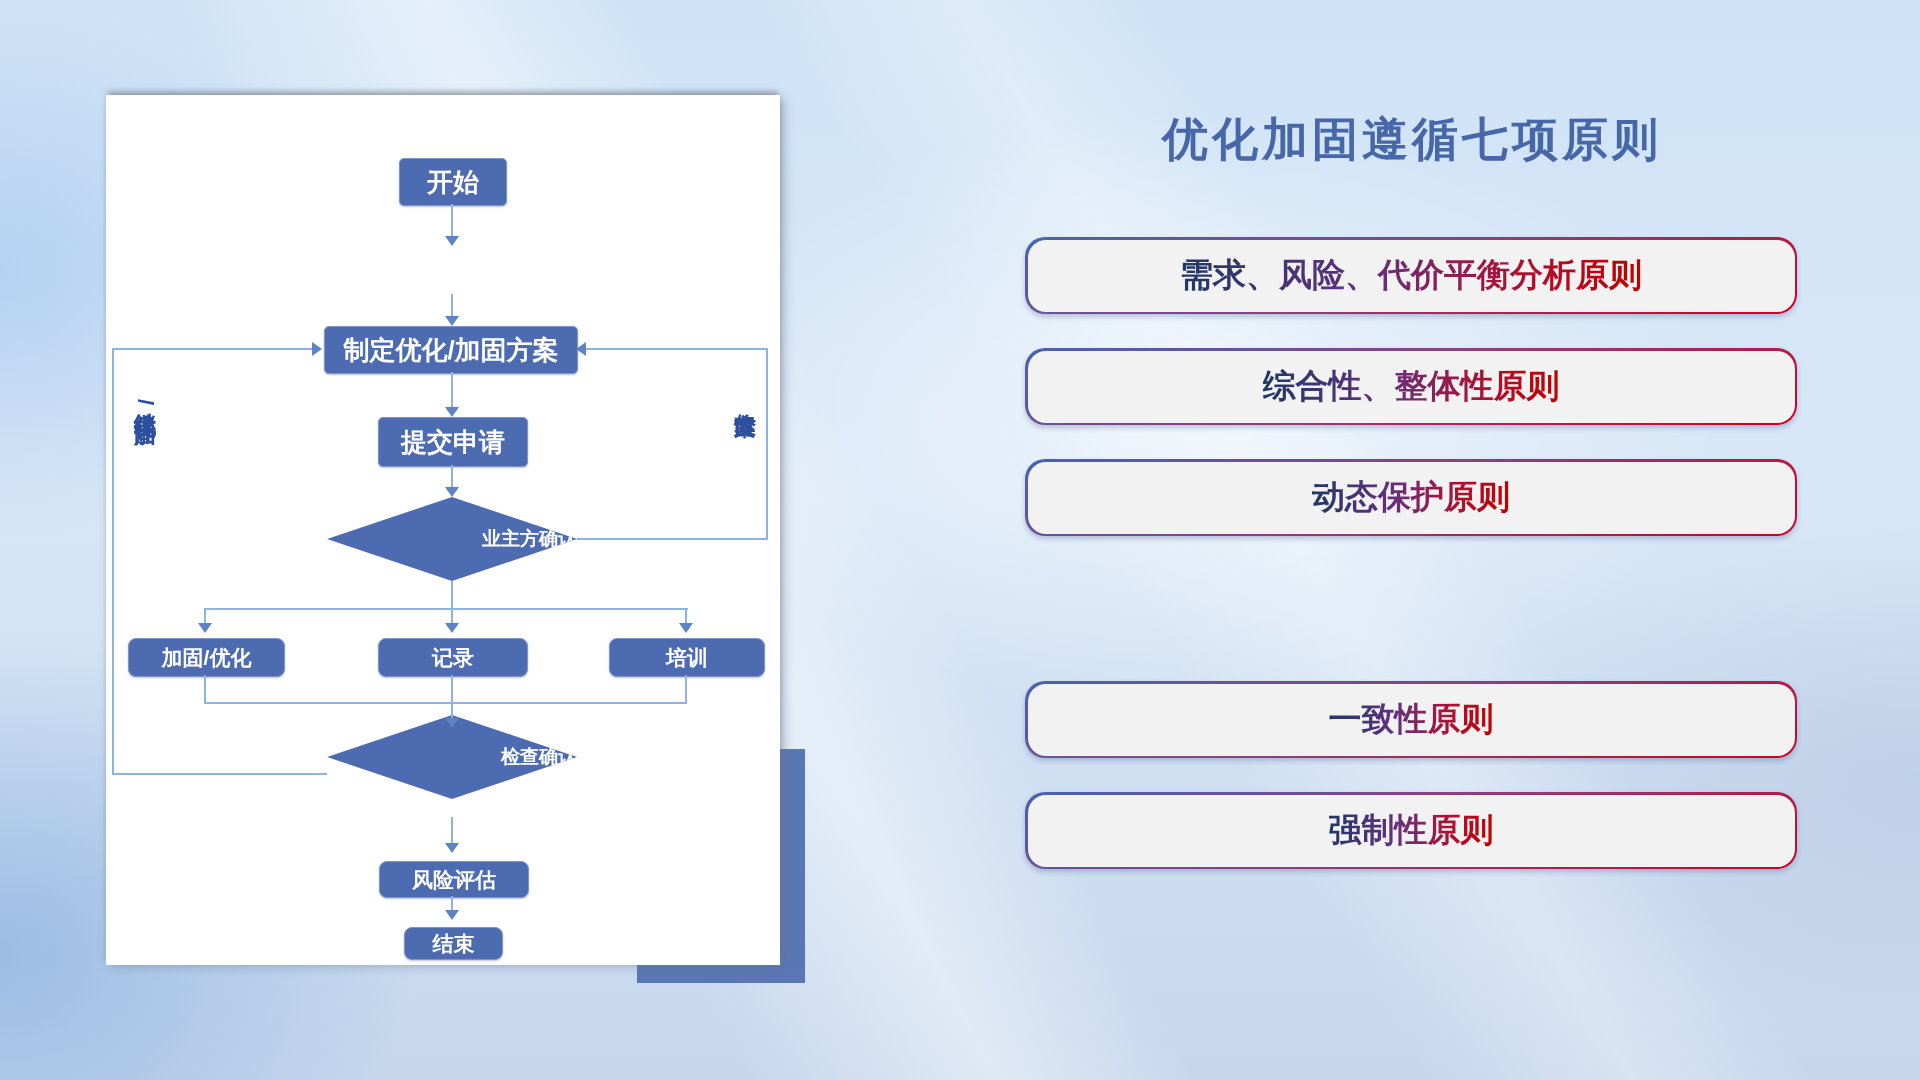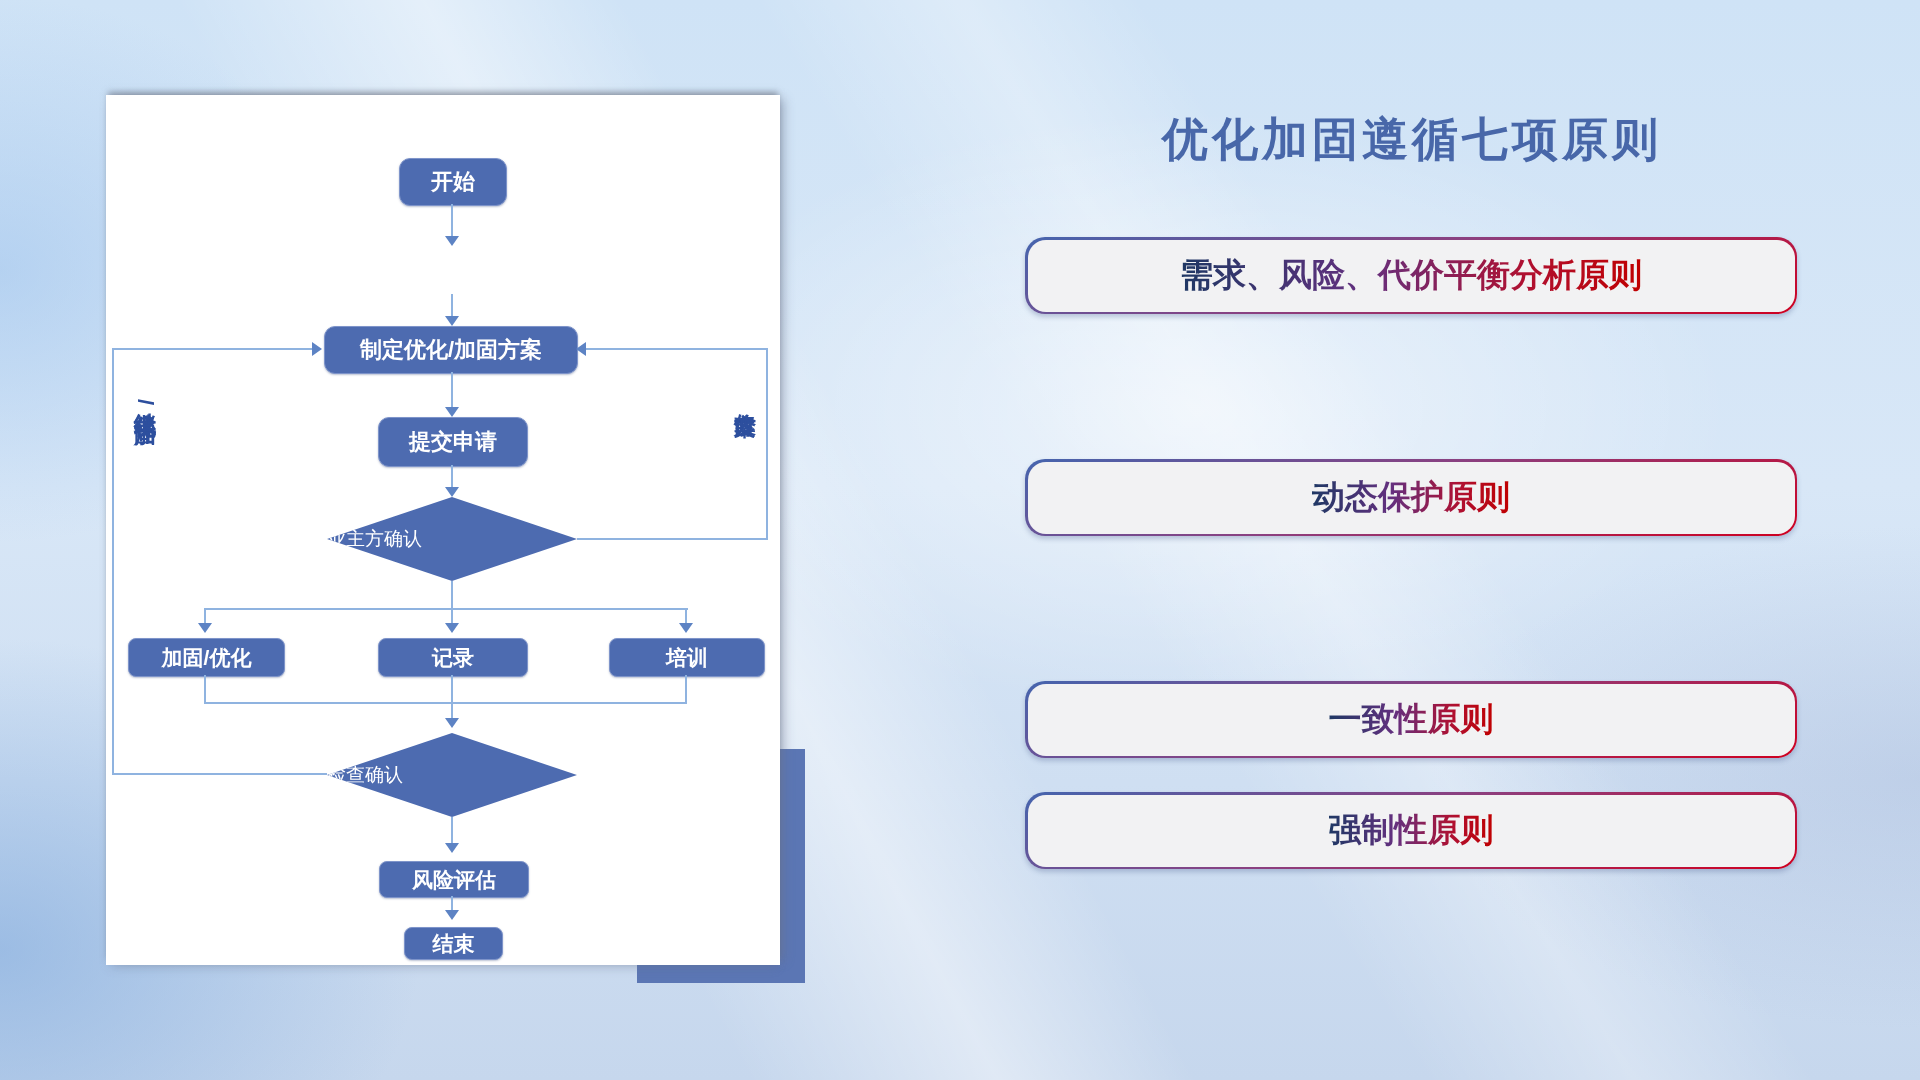--- a/index.html
+++ b/index.html
@@ -18,28 +18,28 @@
   
   .shadow-rect{position:absolute;left:637px;top:749px;width:168px;height:234px;background:#5b76b4;}
   .panel{
     position:absolute;left:106px;top:95px;width:674px;height:870px;background:#ffffff;
     box-shadow:0 -5px 6px -2px rgba(95,100,115,.55),
                8px 0 10px -4px rgba(110,120,145,.45),
                0 6px 10px -4px rgba(110,120,145,.30);
   }
   .node{
     position:absolute;display:flex;align-items:center;justify-content:center;
-    background:#4d6bb0;border:1px solid #7e94ca;border-radius:11px;
-    color:#ffffff;font-weight:bold;font-size:22px;white-space:nowrap;
+    background:#4d6bb0;border:1px solid #7e94ca;border-radius:5px;
+    color:#ffffff;font-weight:bold;font-size:26px;white-space:nowrap;
     box-shadow:0 1px 2px rgba(60,80,130,.35);
   }
   .node.small{font-size:21px;border-radius:8px;}
   .diamond{
-    position:absolute;display:flex;align-items:center;justify-content:flex-start;
-    background:#4d6bb0;color:#fff;font-weight:normal;font-size:19px;
+    position:absolute;display:flex;align-items:center;justify-content:flex-end;
+    background:#4d6bb0;color:#fff;font-weight:bold;font-size:19px;
     clip-path:polygon(50% 0,100% 50%,50% 100%,0 50%);
   }
   .vline{position:absolute;width:2px;background:#8fb3e0;}
   .hline{position:absolute;height:2px;background:#8fb3e0;}
   .arr-down{position:absolute;width:0;height:0;border-left:7px solid transparent;border-right:7px solid transparent;border-top:10px solid #5d83c4;}
   .arr-right{position:absolute;width:0;height:0;border-top:7px solid transparent;border-bottom:7px solid transparent;border-left:10px solid #5d83c4;}
   .arr-left{position:absolute;width:0;height:0;border-top:7px solid transparent;border-bottom:7px solid transparent;border-right:10px solid #5d83c4;}
   .vlabel{
     position:absolute;writing-mode:vertical-rl;text-orientation:mixed;
     color:#2d4f9e;font-weight:bold;font-size:22px;line-height:1.0;letter-spacing:1px;
@@ -100,21 +100,21 @@
     </div>
 
     <div class="node small" style="left:272px;top:543px;width:148px;height:37px">
       <span>记录</span>
     </div>
 
     <div class="node small" style="left:503px;top:543px;width:154px;height:37px">
       <span>培训</span>
     </div>
 
-    <div class="diamond" style="left:221px;top:638px;width:250px;height:84px">
+    <div class="diamond" style="left:221px;top:620px;width:250px;height:84px">
       <span>检查确认</span>
     </div>
 
     <div class="node small" style="left:273px;top:766px;width:148px;height:35px">
       <span>风险评估</span>
     </div>
 
     <div class="node small" style="left:298px;top:832px;width:97px;height:31px">
       <span>结束</span>
     </div>
@@ -165,20 +165,25 @@
     <div class="vlabel" style="left:628px;top:300px">方案修改</div>
   </div>
 
   <h1 class="title">优化加固遵循七项原则</h1>
 
   <div class="pcard" style="top:237px">
     <div class="pinner">
       <span class="ptext">需求、风险、代价平衡分析原则</span>
     </div>
   </div>
+  <div class="pcard" style="top:348px">
+    <div class="pinner">
+      <span class="ptext">综合性、整体性原则</span>
+    </div>
+  </div>
   <div class="pcard" style="top:459px">
     <div class="pinner">
       <span class="ptext">动态保护原则</span>
     </div>
   </div>
   <div class="pcard" style="top:681px">
     <div class="pinner">
       <span class="ptext">一致性原则</span>
     </div>
   </div>

